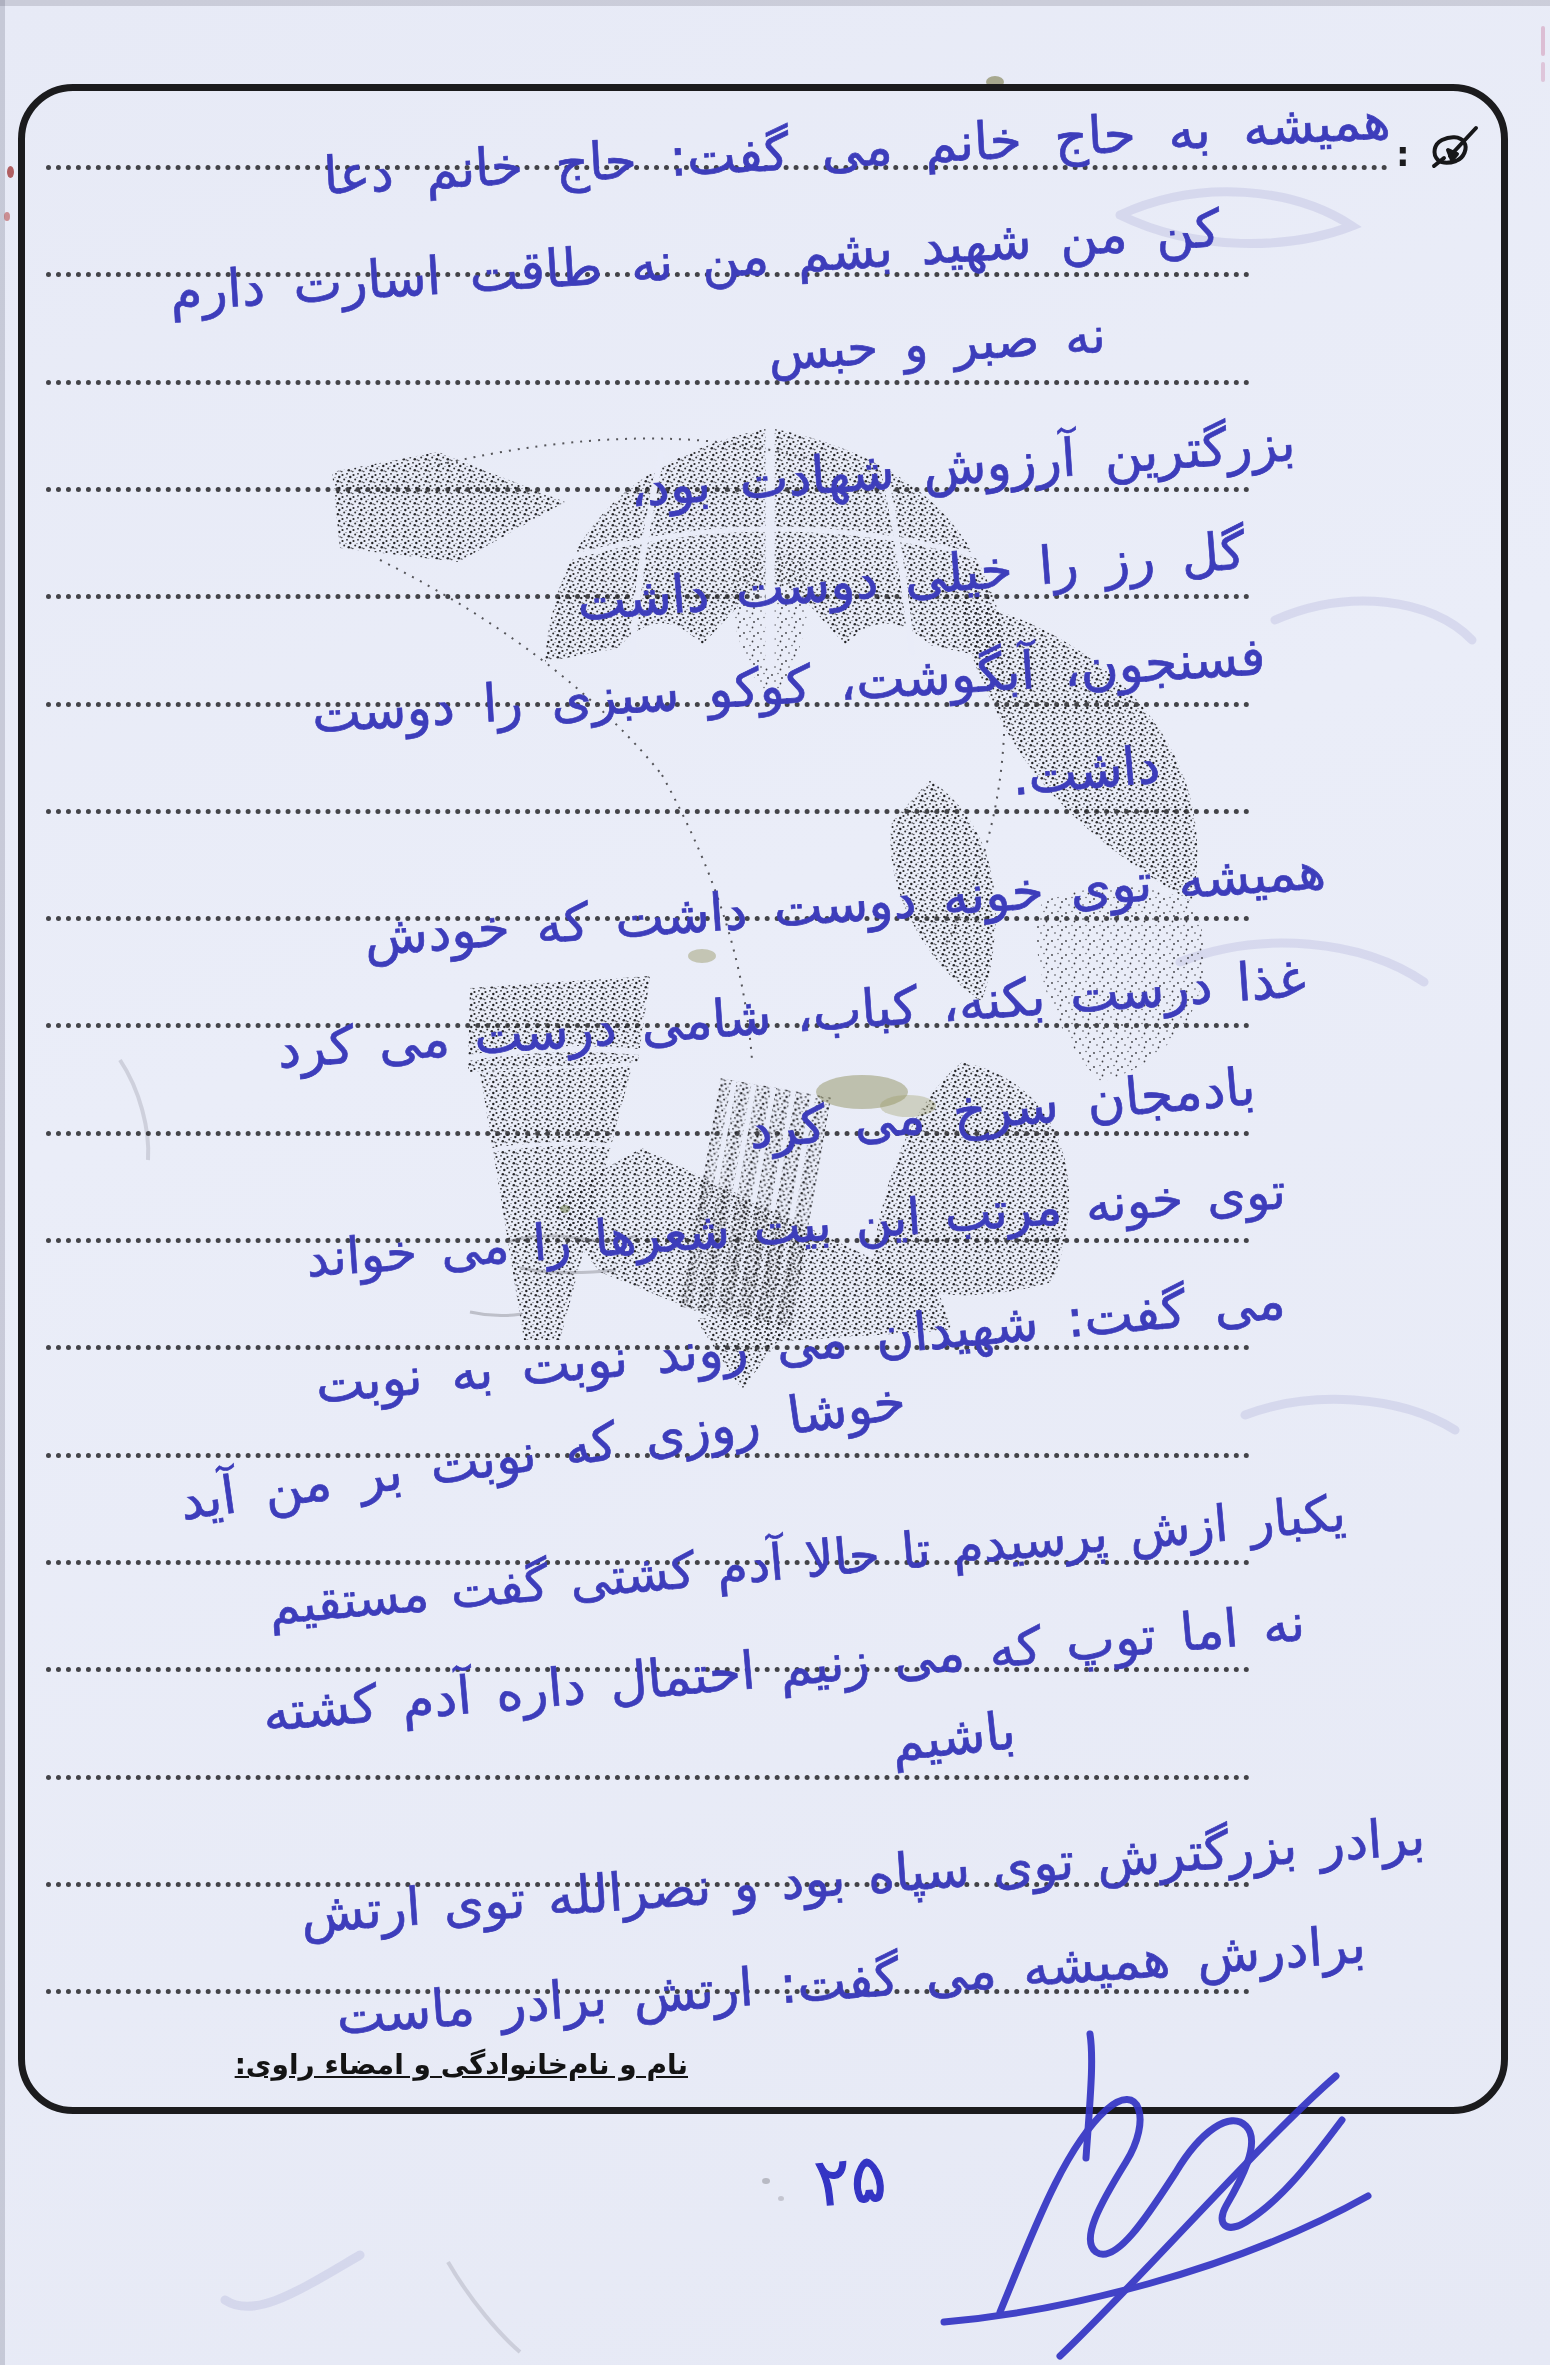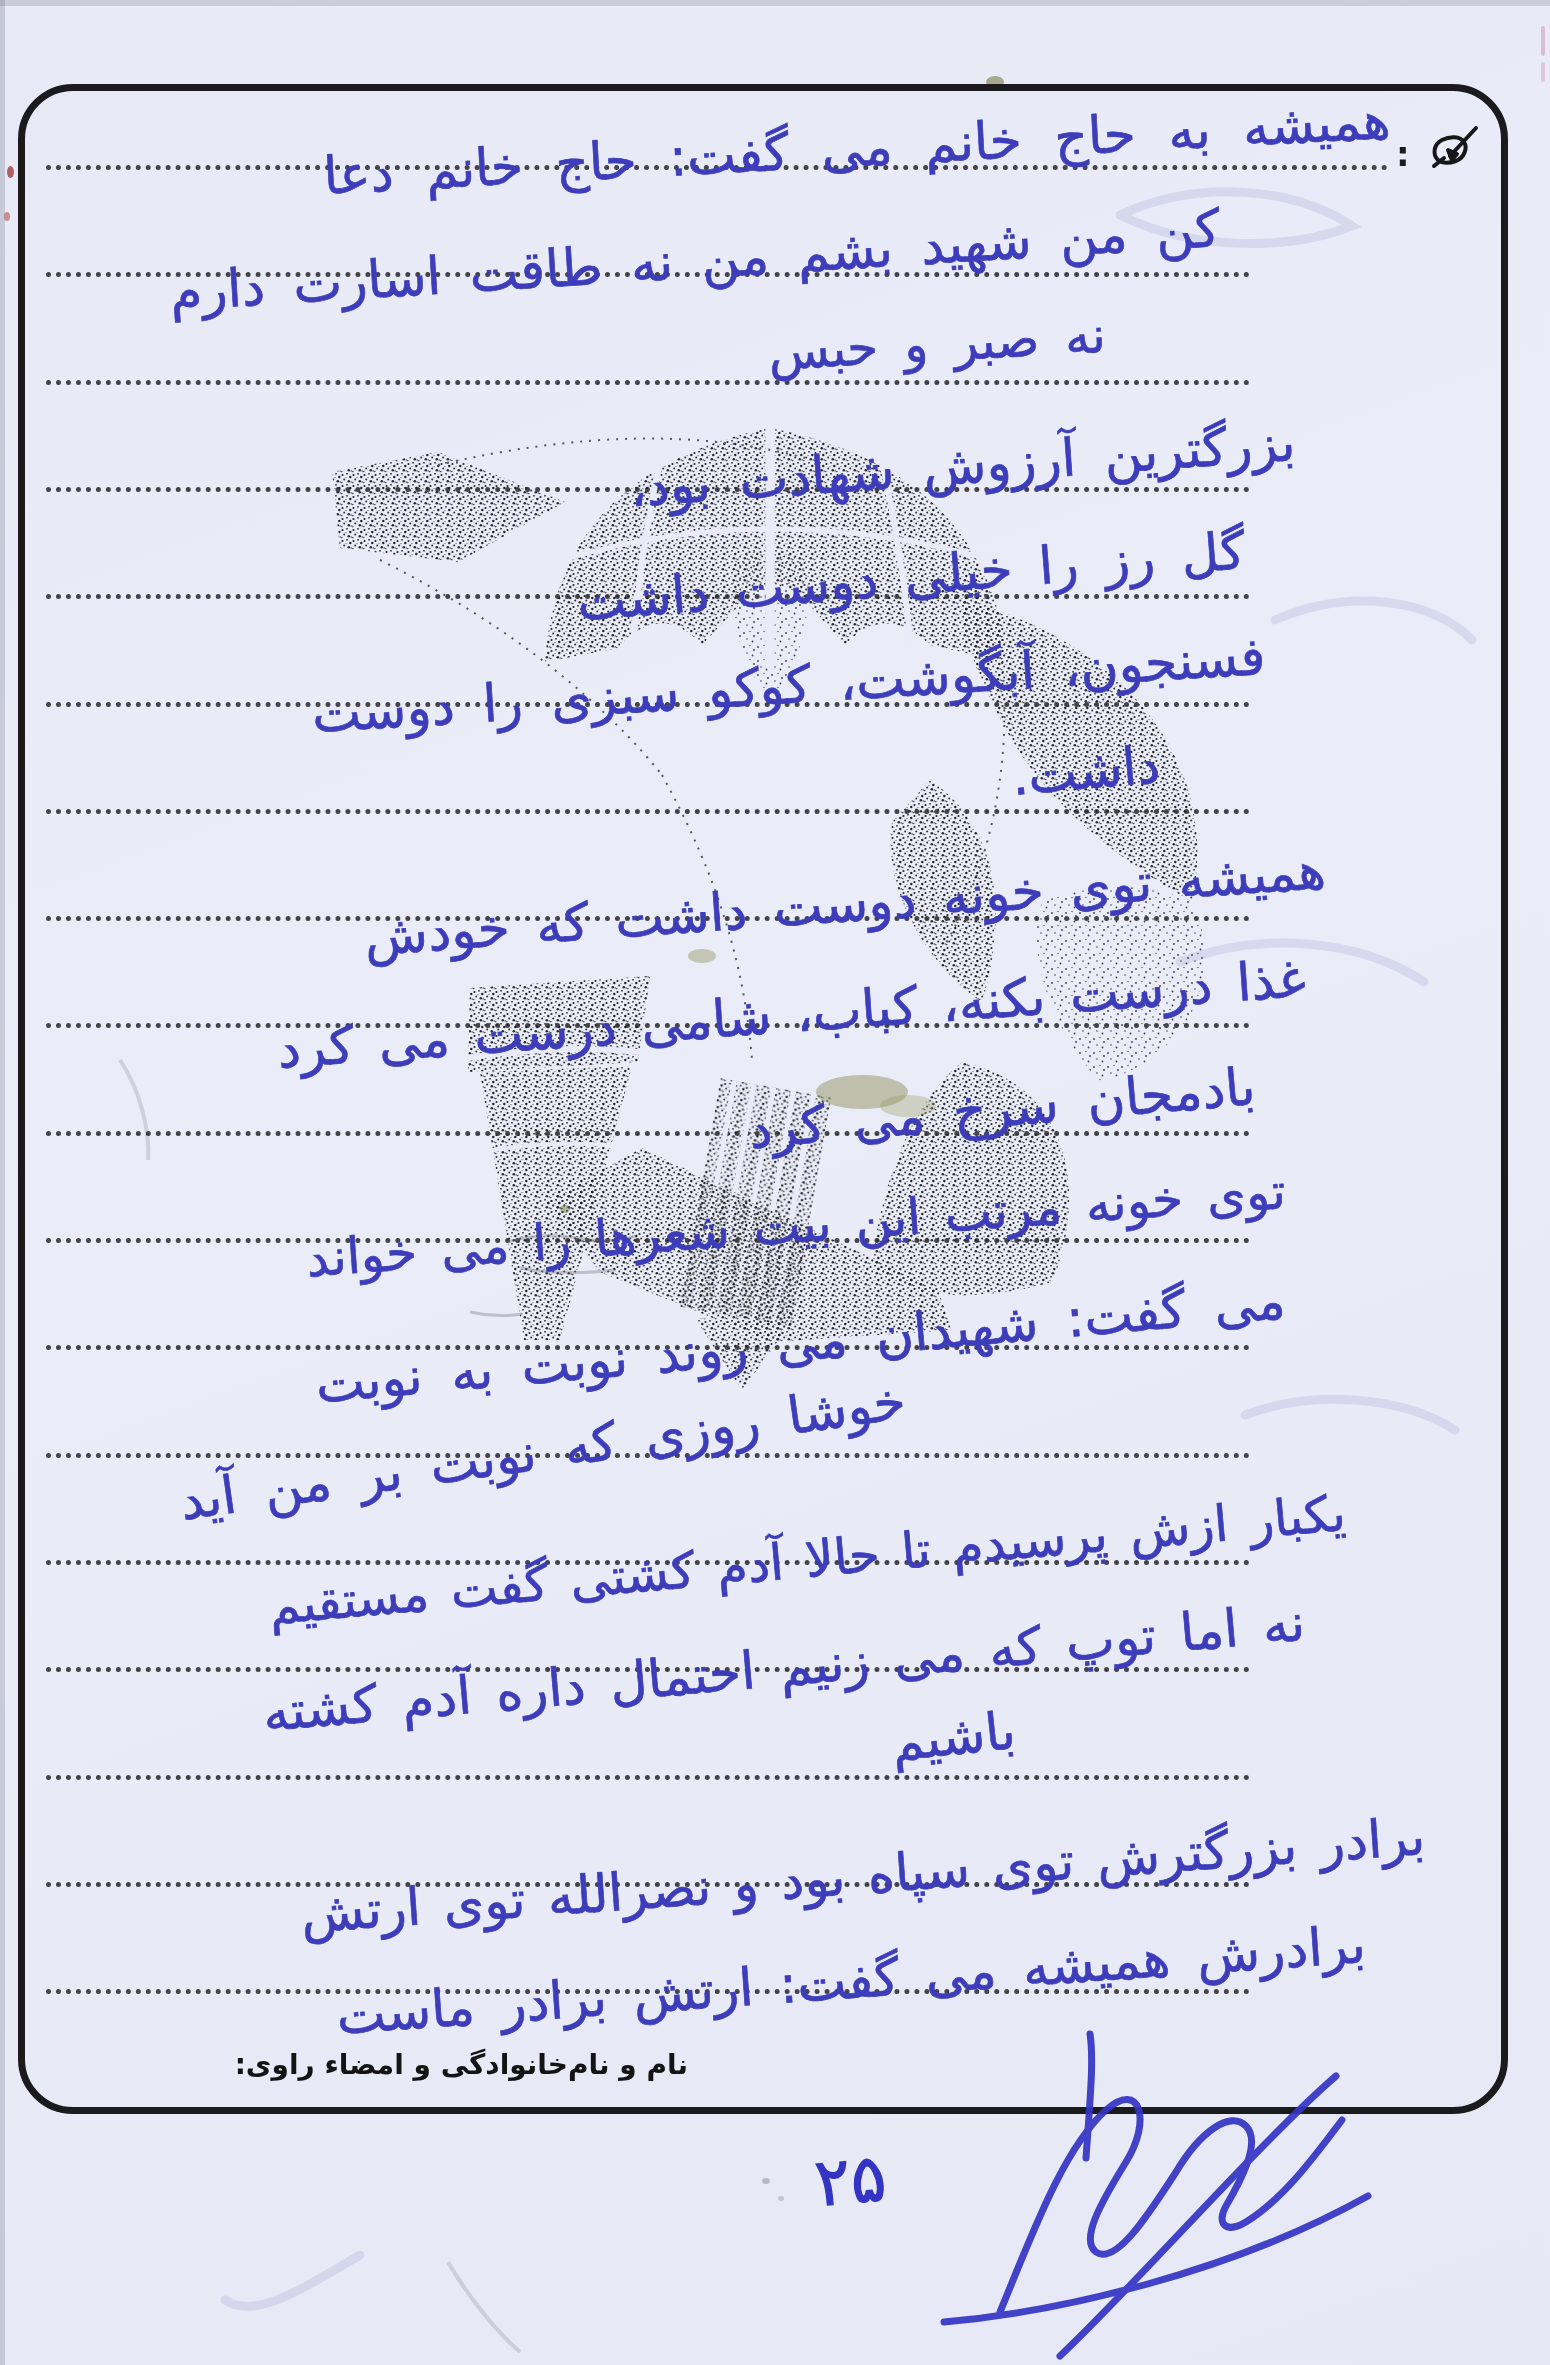--- a/index.html
+++ b/index.html
@@ -140,21 +140,21 @@
       <g fill="none" stroke="#171719" stroke-width="4" stroke-linecap="round" stroke-linejoin="round">
         <path d="M14,40 C8,34 10,24 18,20 C26,16 36,16 40,22 C44,28 40,38 32,41 C26,43 19,44 14,40 Z"></path>
         <path d="M10,46 L20,38"></path>
         <path d="M26,36 L52,8"></path>
         <path d="M24,30 L33,34 L28,40 Z" fill="#171719"></path>
       </g>
     </svg>
   </div>
   <div class="colon" style="left:1396px;top:134px;font-size:34px;">:</div>
 
-  <div class="printed" style="right:862px;top:2048px;font-size:28px;">نام و نام‌خانوادگی و امضاء راوی:</div>
+  <div class="printed" style="right:862px;top:2048px;font-size:28px;text-decoration:underline;">نام و نام‌خانوادگی و امضاء راوی:</div>
 
   <div class="pagenum" style="left:815px;top:2142px;font-size:66px;">۲۵</div>
   <div class="speck" style="left:762px;top:2178px;width:8px;height:6px;background:#8a8a92;opacity:.5;"></div>
   <div class="speck" style="left:778px;top:2196px;width:6px;height:5px;background:#9a9aa2;opacity:.45;"></div>
 
   <svg width="540" height="345" viewBox="880 2020 540 345" style="left:880px;top:2020px;z-index:7;">
     <g fill="none" stroke="#3434c4" stroke-width="7" stroke-linecap="round" opacity=".92">
       <path d="M1000,2312 C1030,2240 1062,2150 1106,2110 C1140,2080 1152,2120 1126,2162 C1100,2204 1080,2240 1096,2252 C1116,2266 1150,2212 1176,2172 C1200,2132 1230,2110 1246,2126 C1262,2142 1240,2182 1226,2206 C1216,2224 1226,2234 1246,2222 C1282,2200 1312,2160 1342,2120"></path>
       <path d="M1060,2356 C1140,2280 1262,2140 1336,2076"></path>
       <path d="M944,2322 C1060,2312 1232,2272 1368,2196"></path>

